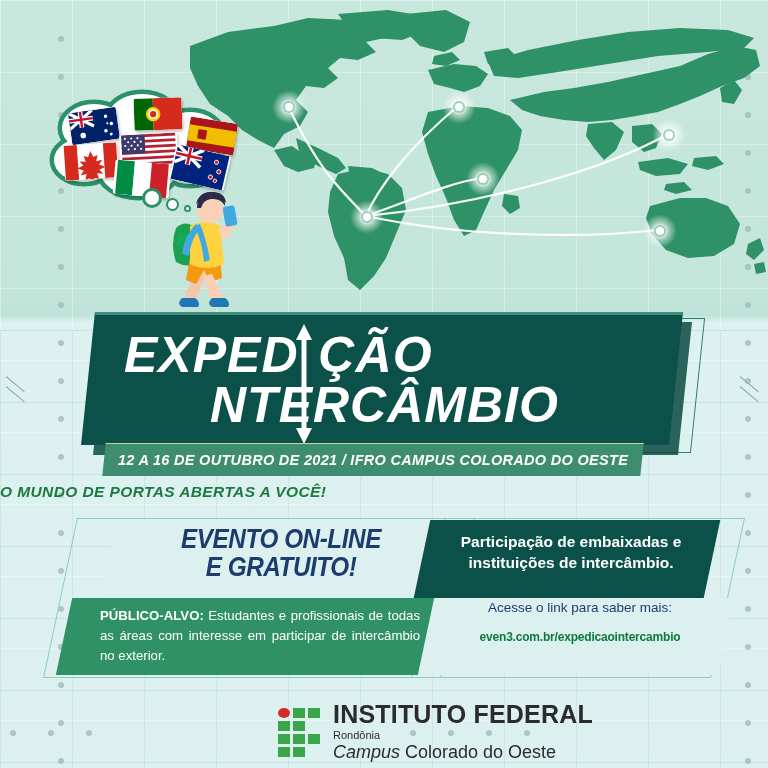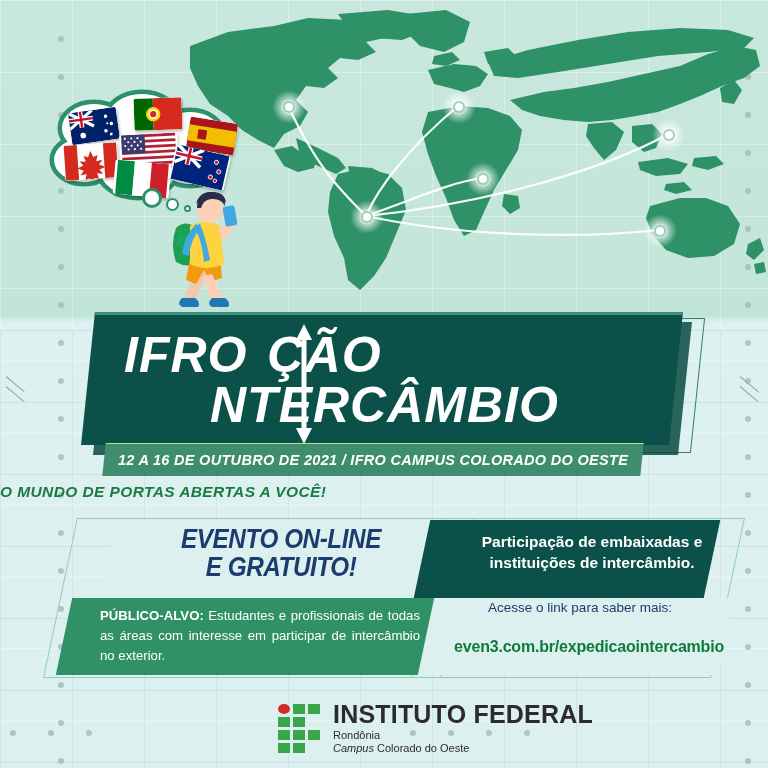--- a/index.html
+++ b/index.html
@@ -118,48 +118,48 @@
   .p-pub   { left:-14px; top:78px; width:378px; height:77px; background:#309166; }
   .p-url   { left:348px; top:78px; width:300px; height:77px; background:#DDF0F0; }
 
   .txt{ position:absolute; }
   .evento{
     left:58px; top:6px; width:290px; text-align:center;
     color:#1D3C6E; font-weight:bold; font-style:italic; font-size:27px; line-height:1.03;
     letter-spacing:-.5px; transform:scaleX(.9); transform-origin:center;
   }
   .embaix{
-    left:383px; top:12px; width:262px; text-align:center; color:#fff;
+    left:362px; top:12px; width:262px; text-align:center; color:#fff;
     font-weight:bold; font-size:15.5px; line-height:1.35;
   }
   .publico{
     left:22px; top:86px; width:320px; color:#fff; font-size:13.2px; line-height:1.52;
     text-align:justify;
   }
   .publico b{ font-weight:bold; }
   .acesse{
     left:366px; top:80px; width:272px; text-align:center;
     color:#1D3C6E; font-size:13.5px;
   }
   .urltxt{
-    left:358px; top:118px; width:288px; text-align:right;
-    color:#0E7A3C; font-weight:bold; font-size:16px; letter-spacing:-.2px;
+    left:358px; top:110px; width:288px; text-align:center;
+    color:#0E7A3C; font-weight:bold; font-size:12px; letter-spacing:-.2px;
   }
 
   
   .footer{ position:absolute; left:278px; top:700px; display:flex; align-items:center; gap:13px; }
   .logomark{ width:42px; height:46px; display:grid; grid-template-columns:repeat(3,12px);
              grid-template-rows:repeat(4,10px); gap:3px; }
   .sq{ background:#3AA64B; }
   .sq.empty{ background:transparent; }
   .sq.circ{ background:#D32B2B; border-radius:50%; }
   .logotext{ line-height:1.16; color:#2B2B2B; }
   .lt1{ font-size:25px; font-weight:bold; letter-spacing:.2px; }
   .lt2{ font-size:11px; }
-  .lt3{ font-size:11px; }
+  .lt3{ font-size:18px; }
   .lt3 em{ font-style:italic; }
 </style>
 </head>
 <body>
 
 <div id="poster">
 
   <div class="bg-grid"></div>
   <div class="bg-grid2"></div>
 
@@ -443,21 +443,21 @@
       <path d="M37 26 q0 -16 14 -16 q14 0 14 14 q-4 -8 -14 -7 q-8 1 -10 9z" fill="#2B2B4A"></path>
       <path d="M36 22 q3 -12 16 -12 q13 0 14 11 q-6 -7 -16 -6 q-10 1 -14 7z" fill="#2B2B4A"></path>
     </svg>
   </div>
 
   <div class="banner-outline"></div>
   <div class="banner-shadow"></div>
   <div class="banner"></div>
   <div class="title-layer">
     <div class="title-line t1">
-      <span>IFRO</span><span style="display:inline-block;width:20px;"></span><span>ÇÃO</span>
+      <span>EXPED</span><span style="display:inline-block;width:20px;"></span><span>ÇÃO</span>
     </div>
     <div class="title-line t2">
       <span>NTERCÂMBIO</span>
     </div>
     <svg class="arrow" viewBox="0 0 22 120" aria-hidden="true">
       <line x1="11" y1="8" x2="11" y2="112" stroke="#ffffff" stroke-width="5"></line>
       <polygon points="11,0 19,16 3,16" fill="#ffffff"></polygon>
       <polygon points="11,120 19,104 3,104" fill="#ffffff"></polygon>
     </svg>
   </div>

